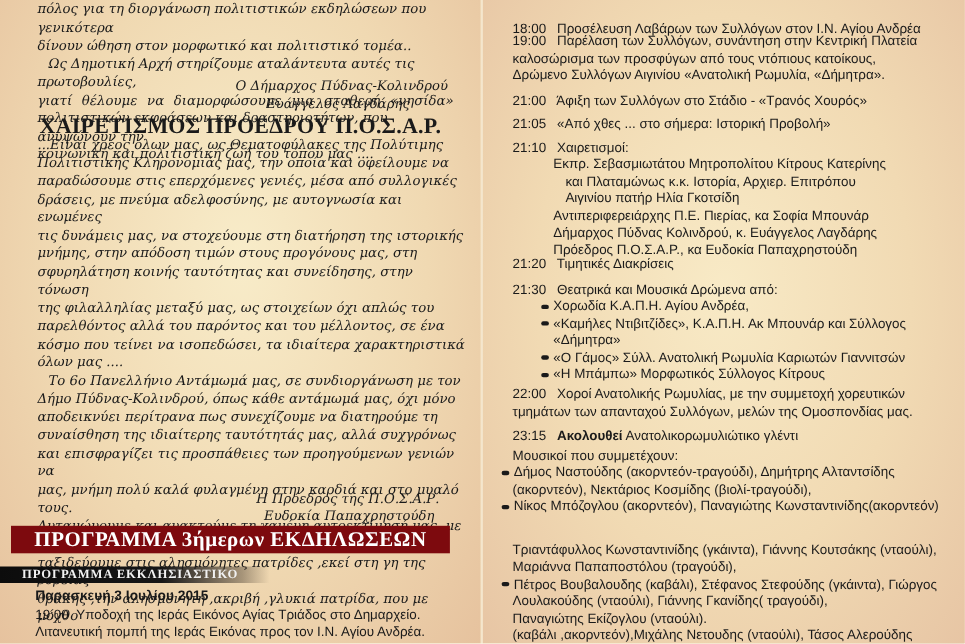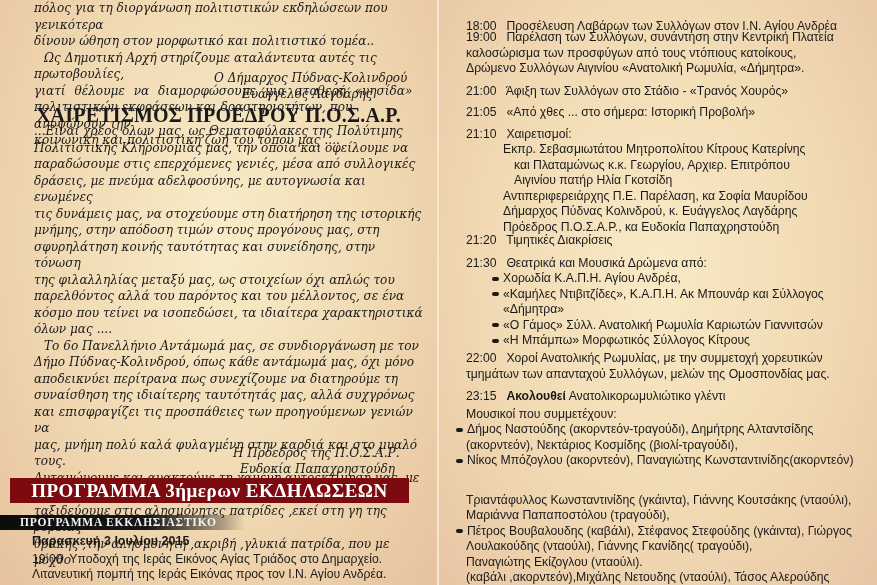--- a/index.html
+++ b/index.html
@@ -110,23 +110,23 @@
 
   <div class="r-item" style="top:105px;">
     <span class="t">21:05</span> <span>«Από χθες ... στο σήμερα: Ιστορική Προβολή»</span>
   </div>
 
   <div class="r-item" style="top:127px;">
     <span class="t">21:10</span> <span>Χαιρετισμοί:</span>
   </div>
   <div class="r-sub" style="top:142px; left:64px;">
     <div>Εκπρ. Σεβασμιωτάτου Μητροπολίτου Κίτρους Κατερίνης</div>
-    <div style="padding-left:11px;">και Πλαταμώνως κ.κ. Γεωργίου, Αρχιερ. Επιτρόπου</div>
+    <div style="padding-left:11px;">και Πλαταμώνως κ.κ. Ιστορία, Αρχιερ. Επιτρόπου</div>
     <div style="padding-left:11px;">Αιγινίου πατήρ Ηλία Γκοτσίδη</div>
-    <div>Αντιπεριφερειάρχης Π.Ε. Παρέλαση, κα Σοφία Μαυρίδου</div>
+    <div>Αντιπεριφερειάρχης Π.Ε. Πιερίας, κα Σοφία Μπουνάρ</div>
     <div>Δήμαρχος Πύδνας Κολινδρού, κ. Ευάγγελος Λαγδάρης</div>
     <div>Πρόεδρος Π.Ο.Σ.Α.Ρ., κα Ευδοκία Παπαχρηστούδη</div>
   </div>
 
   <div class="r-item" style="top:233px;">
     <span class="t">21:20</span> <span>Τιμητικές Διακρίσεις</span>
   </div>
 
   <div class="r-item" style="top:256px;">
     <span class="t">21:30</span> <span>Θεατρικά και Μουσικά Δρώμενα από:</span>

